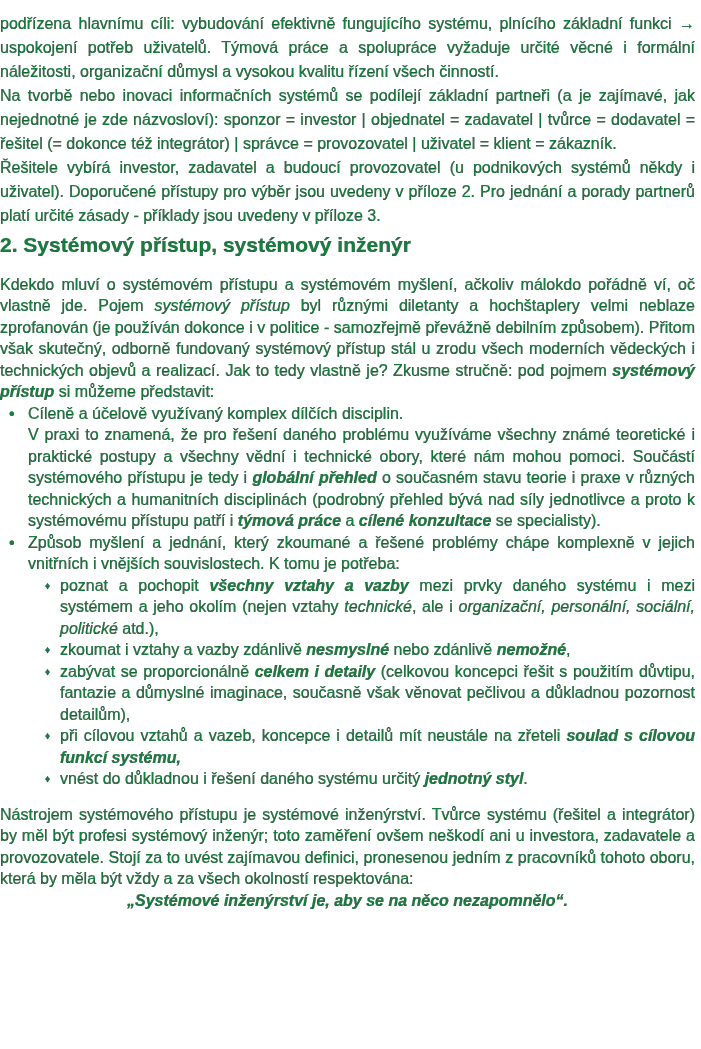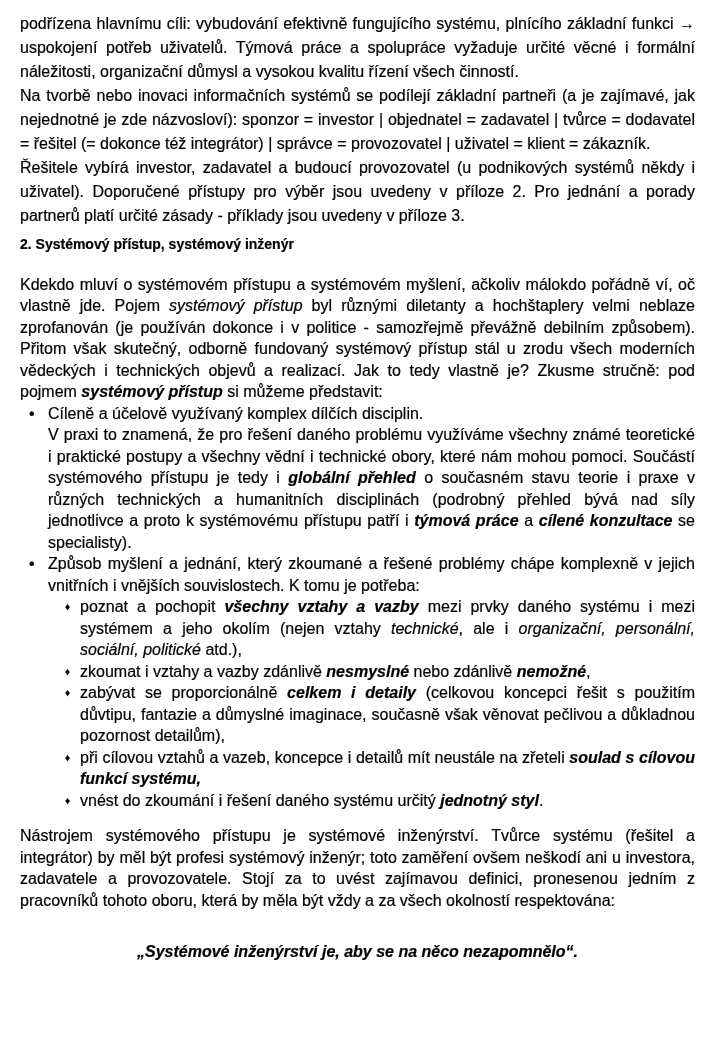--- a/index.html
+++ b/index.html
@@ -1,58 +1,58 @@
 <!DOCTYPE html>
 <html><head>
 <meta charset="utf-8">
 <style>
   html,body{margin:0;padding:0;background:#ffffff;}
   body{width:701px;height:1049px;overflow:hidden;}
   .page{
     box-sizing:border-box;
     width:701px;height:1049px;
-    padding:12px 6px 0 20px;
+    padding:12px 6px 0 0;
     font-family:"Liberation Sans","DejaVu Sans",sans-serif;
     font-size:16px;
     line-height:21.5px;
-    color:#000000;
+    color:#15803d;
     -webkit-text-stroke:0.2px #000;
   }
   .blk{position:relative;text-align:justify;}
   
   .blk:nth-child(-n+3){line-height:24px;}
   .h{
     font-weight:bold;
-    font-size:14px;
+    font-size:21px;
     text-align:left;
     margin:6px 0 18px 0;
   }
   .bullet,.bcont{padding-left:28px;}
   .sub{padding-left:60px;}
   .marker{position:absolute;top:0;}
   .bullet > .marker{left:9px;}
   .sub > .marker{left:45px;font-size:10px;line-height:21.5px;}
   .gap{margin-top:14px;}
-  .quote{text-align:center;margin-top:30px;}
+  .quote{text-align:center;}
   .s-b{font-weight:normal;}
   .s-i{font-style:italic;}
   .s-bi{font-weight:bold;font-style:italic;}
 </style>
 </head>
 <body>
 
 <div class="page">
     <div class="blk p"><span>podřízena hlavnímu cíli: vybudování efektivně fungujícího systému, plnícího základní funkci → uspokojení potřeb uživatelů. Týmová práce a spolupráce vyžaduje určité věcné i formální náležitosti, organizační důmysl a vysokou kvalitu řízení všech činností.</span></div>
     <div class="blk p"><span>Na tvorbě nebo inovaci informačních systémů se podílejí základní partneři (a je zajímavé, jak nejednotné je zde názvosloví): sponzor = investor | objednatel = zadavatel | tvůrce = dodavatel = řešitel (= dokonce též integrátor) | správce = provozovatel | uživatel = klient = zákazník.</span></div>
     <div class="blk p"><span>Řešitele vybírá investor, zadavatel a budoucí provozovatel (u podnikových systémů někdy i uživatel). Doporučené přístupy pro výběr jsou uvedeny v </span><span class="s-b">příloze 2</span><span>. Pro jednání a porady partnerů platí určité zásady - příklady jsou uvedeny v </span><span class="s-b">příloze 3</span><span>.</span></div>
     <div class="blk h"><span>2. Systémový přístup, systémový inženýr</span></div>
     <div class="blk p"><span>Kdekdo mluví o systémovém přístupu a systémovém myšlení, ačkoliv málokdo pořádně ví, oč vlastně jde. Pojem </span><span class="s-i">systémový přístup</span><span> byl různými diletanty a hochštaplery velmi neblaze zprofanován (je používán dokonce i v politice - samozřejmě převážně debilním způsobem). Přitom však skutečný, odborně fundovaný systémový přístup stál u zrodu všech moderních vědeckých i technických objevů a realizací. Jak to tedy vlastně je? Zkusme stručně: pod pojmem </span><span class="s-bi">systémový přístup</span><span> si můžeme představit:</span></div>
     <div class="blk bullet"><span class="marker">•</span><span>Cíleně a účelově využívaný </span><span class="s-b">komplex dílčích disciplin.</span></div>
     <div class="blk bcont"><span>V praxi to znamená, že pro řešení daného problému využíváme všechny známé teoretické i praktické postupy a všechny vědní i technické obory, které nám mohou pomoci. Součástí systémového přístupu je tedy i </span><span class="s-bi">globální přehled</span><span> o současném stavu teorie i praxe v různých technických a humanitních disciplinách (podrobný přehled bývá nad síly jednotlivce a proto k systémovému přístupu patří i </span><span class="s-bi">týmová práce</span><span> a </span><span class="s-bi">cílené konzultace</span><span> se specialisty).</span></div>
     <div class="blk bullet"><span class="marker">•</span><span class="s-b">Způsob myšlení a jednání</span><span>, který zkoumané a řešené problémy chápe komplexně v jejich vnitřních i vnějších souvislostech. K tomu je potřeba:</span></div>
     <div class="blk sub"><span class="marker">♦</span><span>poznat a pochopit </span><span class="s-bi">všechny vztahy a vazby</span><span> mezi prvky daného systému i mezi systémem a jeho okolím (nejen vztahy </span><span class="s-i">technické</span><span>, ale i </span><span class="s-i">organizační, personální, sociální, politické</span><span> atd.),</span></div>
     <div class="blk sub"><span class="marker">♦</span><span>zkoumat i vztahy a vazby zdánlivě </span><span class="s-bi">nesmyslné</span><span> nebo zdánlivě </span><span class="s-bi">nemožné</span><span>,</span></div>
     <div class="blk sub"><span class="marker">♦</span><span>zabývat se proporcionálně </span><span class="s-bi">celkem i detaily</span><span> (celkovou koncepci řešit s použitím důvtipu, fantazie a důmyslné imaginace, současně však věnovat pečlivou a důkladnou pozornost detailům),</span></div>
     <div class="blk sub"><span class="marker">♦</span><span>při cílovou vztahů a vazeb, koncepce i detailů mít neustále na zřeteli </span><span class="s-bi">soulad s cílovou funkcí systému,</span></div>
-    <div class="blk sub"><span class="marker">♦</span><span>vnést do zkoumání i řešení daného systému určitý </span><span class="s-bi">jednotný styl</span><span>.</span></div>
+    <div class="blk sub"><span class="marker">♦</span><span>vnést do důkladnou i řešení daného systému určitý </span><span class="s-bi">jednotný styl</span><span>.</span></div>
     <div class="blk p gap"><span>Nástrojem systémového přístupu je </span><span class="s-b">systémové inženýrství</span><span>. Tvůrce systému (řešitel a integrátor) by měl být profesi systémový inženýr; toto zaměření ovšem neškodí ani u investora, zadavatele a provozovatele. Stojí za to uvést zajímavou definici, pronesenou jedním z pracovníků tohoto oboru, která by měla být vždy a za všech okolností respektována:</span></div>
     <div class="blk quote"><span class="s-bi">„Systémové inženýrství je, aby se na něco nezapomnělo“.</span></div>
   </div>
 
 </body></html>

